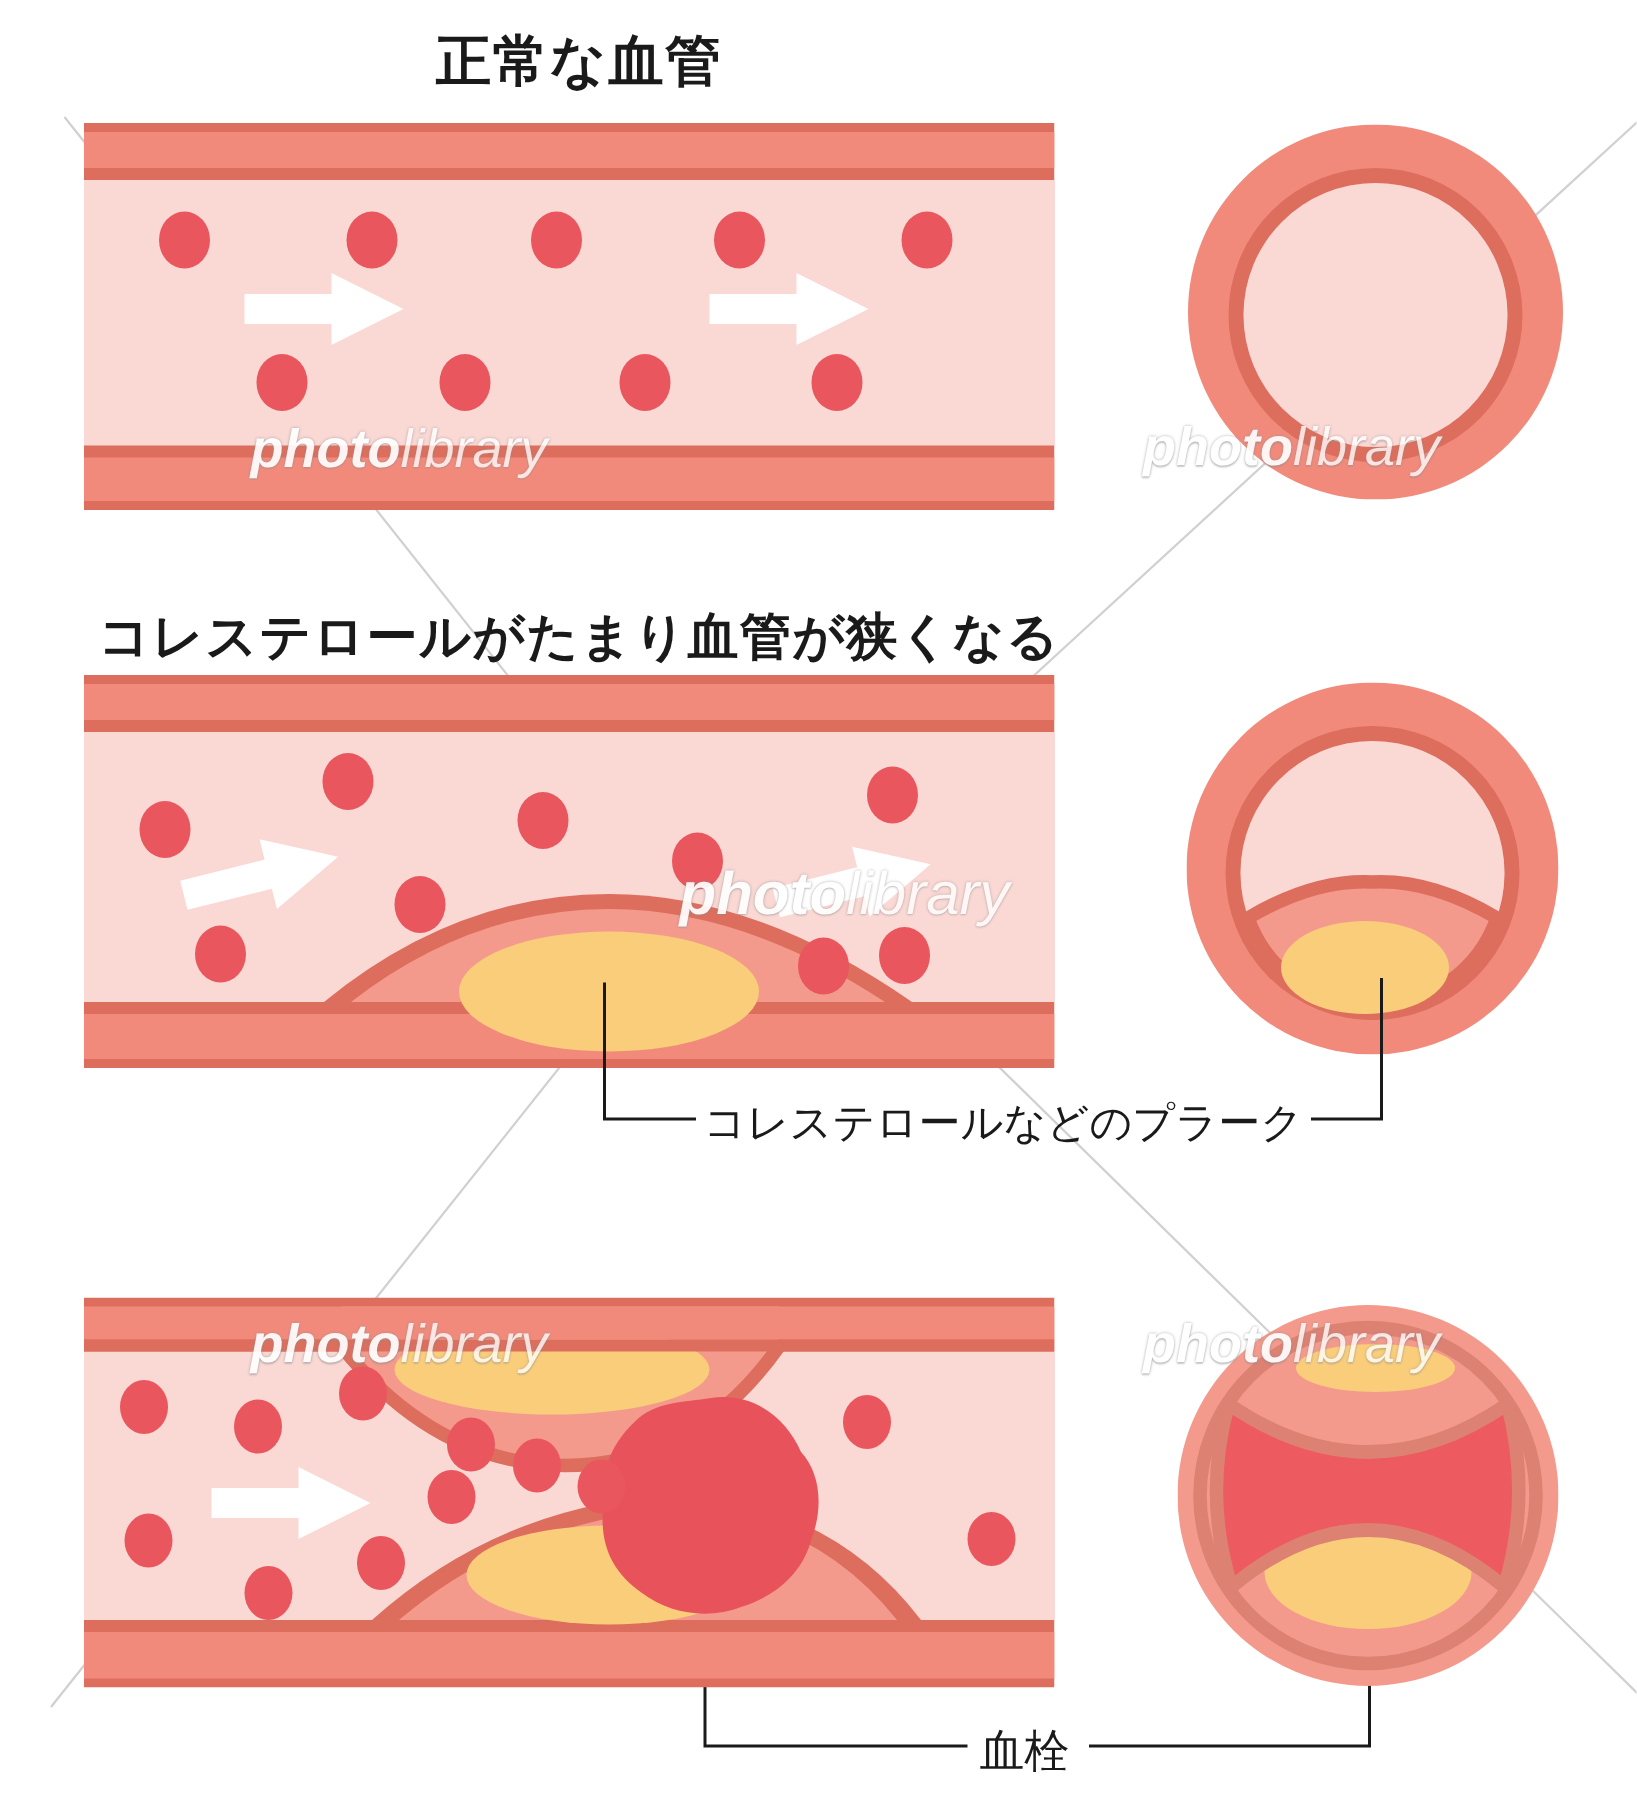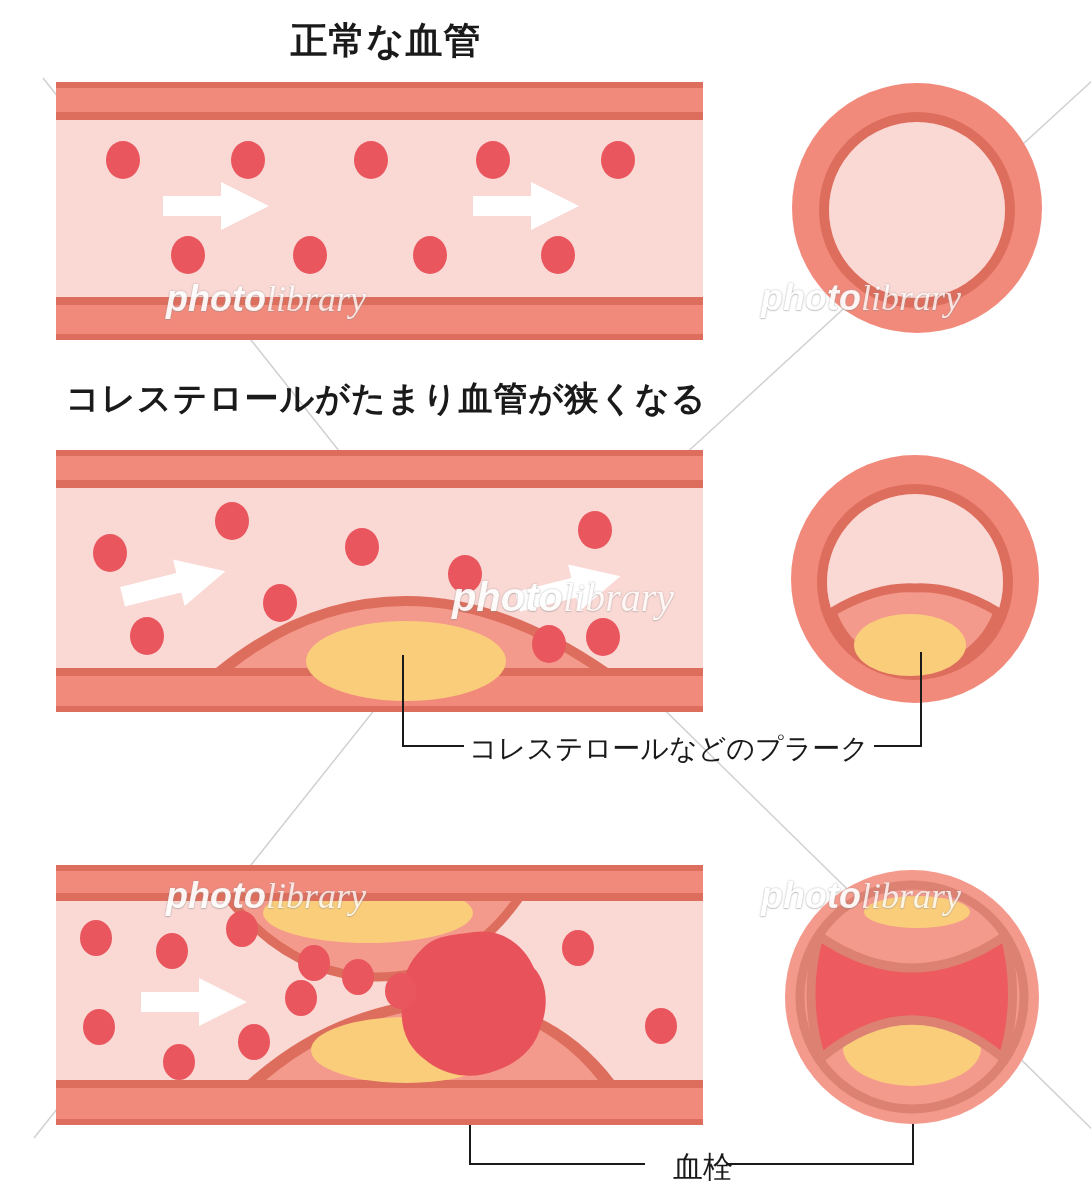--- a/index.html
+++ b/index.html
@@ -7,34 +7,34 @@
     position:relative;width:1091px;height:1200px;background:#fff;overflow:hidden;
     font-family:"Liberation Sans","DejaVu Sans",sans-serif;
     margin-left:18px;
   }
   .abs{position:absolute;}
   .title{
     position:absolute;left:0;width:736px;text-align:center;
     color:var(--c-text);font-weight:600;letter-spacing:1px;line-height:1.15;
   }
   #title-normal{top:20px;font-size:37px;}
-  #title-narrowed{top:379px;font-size:34px;}
+  #title-narrowed{top:406px;font-size:34px;}
   #title-blocked{top:806px;font-size:37px;}
   .callout-label{
-    position:absolute;text-align:center;color:var(--c-text);font-weight:500;
+    position:absolute;color:var(--c-text);font-weight:500;
   }
   #plaque-label{left:451px;top:730px;width:400px;font-size:28px;}
   #thrombus-label{left:635px;top:1147px;width:100px;font-size:30px;}
   .watermark{
     position:absolute;text-align:center;color:var(--c-watermark-text);
     font-style:italic;font-weight:700;font-size:36px;opacity:.92;
     text-shadow:0 0 2px rgba(140,140,140,.75),0 1px 1px rgba(140,140,140,.4);
     letter-spacing:0px;pointer-events:none;white-space:nowrap;
   }
-  .wm-lib{font-weight:400;opacity:.85;font-family:Liberation Serif, serif;}
+  .wm-lib{font-weight:400;opacity:.85;}
   #wm-1{left:98px;top:278px;width:300px;}
   #wm-2{left:693px;top:277px;width:300px;}
   #wm-3{left:385px;top:574px;width:320px;font-size:40px;}
   #wm-4{left:98px;top:875px;width:300px;}
   #wm-5{left:693px;top:875px;width:300px;}
   svg{display:block;}
   .f-wall{fill:var(--c-wall);}
   .f-dark{fill:var(--c-wall-dark);}
   .f-lumen{fill:var(--c-lumen);}
   .f-bump{fill:var(--c-bump-fill);}

